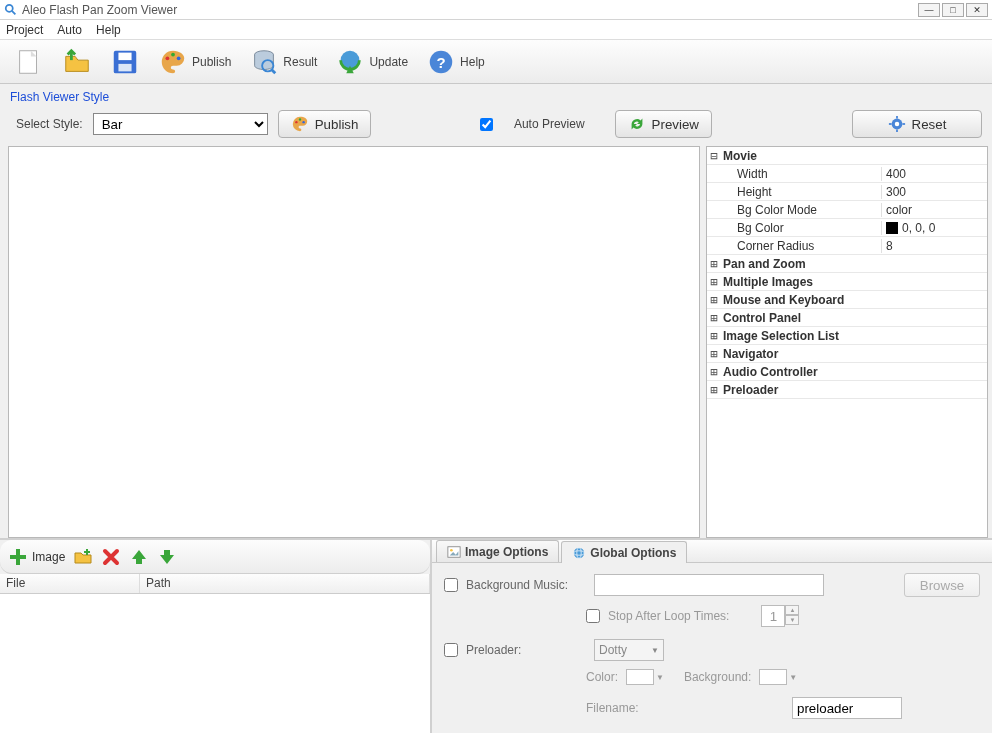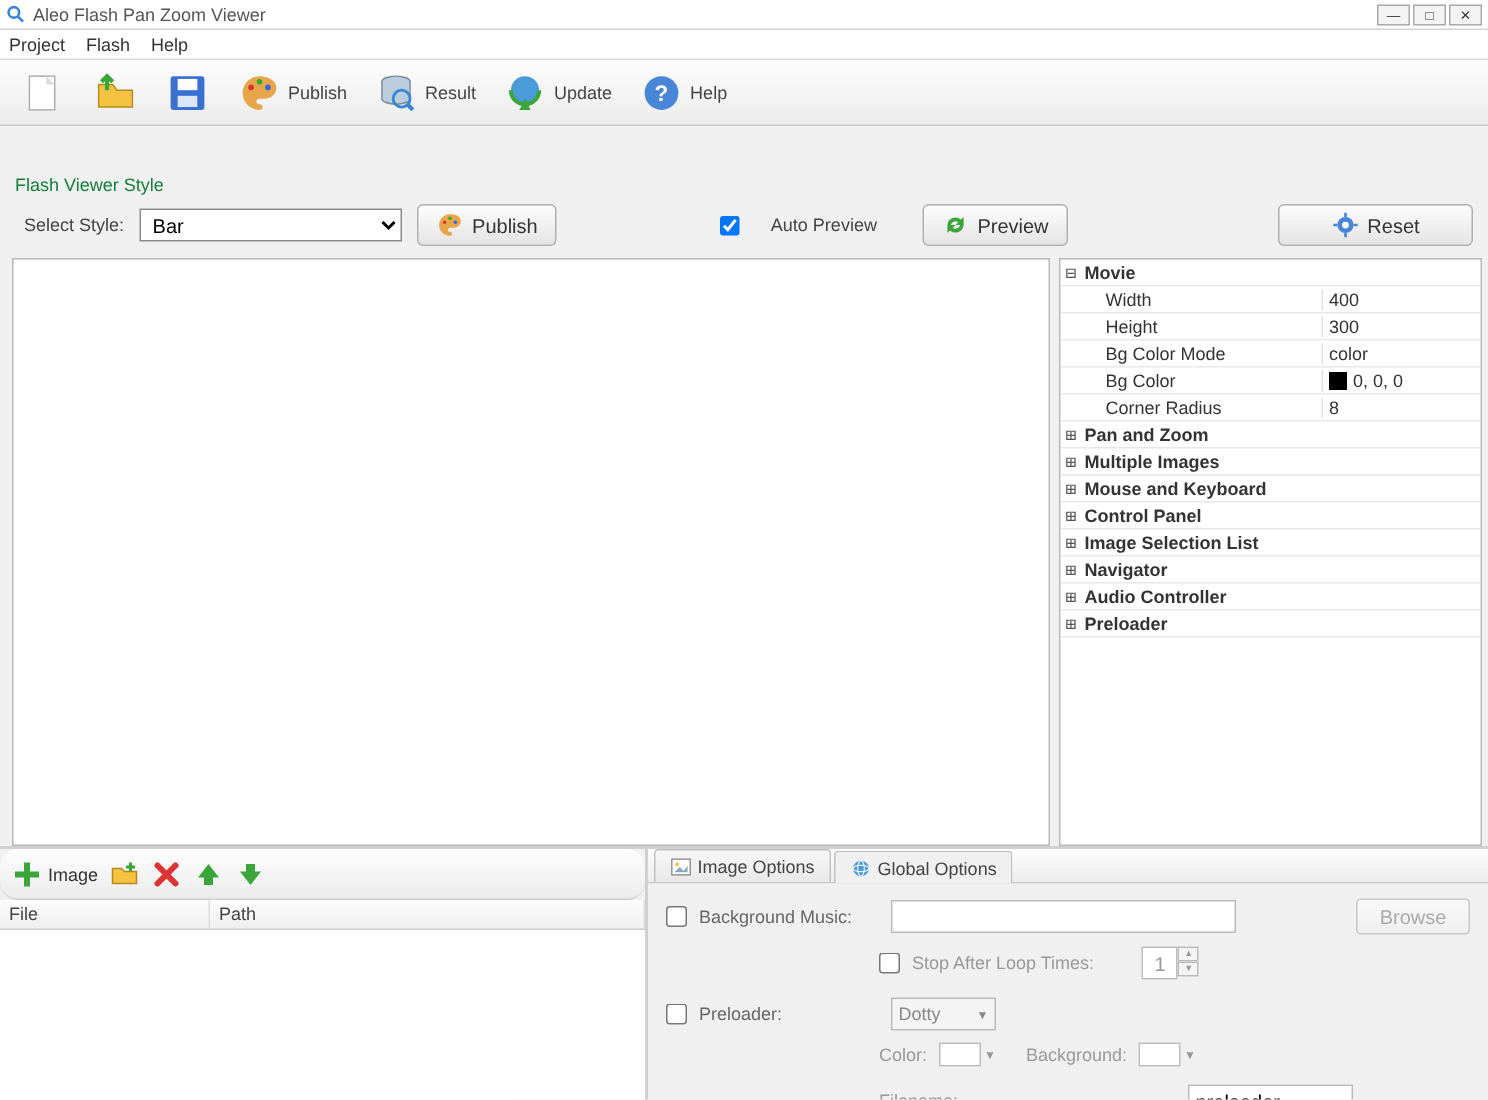--- a/index.html
+++ b/index.html
@@ -13,21 +13,21 @@
 
 .menubar { height: 20px; background: #fff; display: flex; align-items: center; padding: 0 6px; gap: 14px; border-bottom: 1px solid #ddd; }
 .menubar span { color: #333; cursor: default; }
 
 .toolbar { height: 44px; background: linear-gradient(#fdfdfd, #ececec); border-bottom: 1px solid #c8c8c8; display: flex; align-items: center; padding: 0 10px; gap: 10px; }
 .toolbar .tbtn { display: flex; align-items: center; gap: 4px; padding: 2px 4px; border-radius: 3px; }
 .toolbar .tbtn svg, .toolbar .tbtn .icon { width: 30px; height: 30px; }
 .toolbar .tbtn .lbl { color: #444; }
 
 .style-section { padding: 6px 10px 2px; background: #f0f0f0; }
-.style-section .section-title { color: #15803d; margin-bottom: 6px; margin-top: 26px; }
+.style-section .section-title { color: #1d4ed8; margin-bottom: 6px; }
 .style-row { display: flex; align-items: center; gap: 10px; padding: 0 0 6px 6px; }
 .style-row label { color: #444; }
 select.style-select { width: 175px; height: 22px; border: 1px solid #888; background: #fff; padding: 0 4px; }
 .btn { height: 28px; border: 1px solid #b0b0b0; border-radius: 4px; background: linear-gradient(#fdfdfd, #e4e4e4); display: inline-flex; align-items: center; gap: 6px; padding: 0 12px; color: #333; cursor: default; }
 .btn svg { width: 18px; height: 18px; }
 .gap-flex { flex: 1; }
 
 .main-row { display: flex; height: 392px; }
 .canvas { flex: 1; margin: 0 6px 0 8px; background: #fff; border: 1px solid #b8b8b8; }
 
@@ -46,21 +46,21 @@
 
 .left-bottom { width: 432px; border-right: 2px solid #d0d0d0; display: flex; flex-direction: column; }
 .img-toolbar { height: 34px; background: linear-gradient(#fdfdfd, #ececec); border-bottom: 1px solid #cfcfcf; display: flex; align-items: center; padding: 0 8px; gap: 8px; border-radius: 12px; }
 .img-toolbar .ibtn { display: flex; align-items: center; gap: 4px; }
 .img-toolbar svg { width: 20px; height: 20px; }
 .list-header { height: 20px; background: linear-gradient(#fdfdfd, #efefef); border-bottom: 1px solid #ccc; display: flex; }
 .list-header .col { padding: 2px 6px; border-right: 1px solid #ddd; color: #444; }
 .list-body { flex: 1; background: #fff; }
 
 .right-bottom { flex: 1; display: flex; flex-direction: column; }
-.tabs { height: 26px; background: linear-gradient(#fdfdfd, #ececec); display: flex; align-items: flex-end; padding: 0 4px; gap: 2px; border-bottom: 1px solid #c8c8c8; }
+.tabs { height: 26px; background: linear-gradient(#fdfdfd, #ececec); display: flex; align-items: flex-end; padding: 0 4px; gap: 2px; border-bottom: 1px solid #c8c8c8; font-weight: bold; }
 .tab { height: 22px; border: 1px solid #c0c0c0; border-bottom: none; border-radius: 3px 3px 0 0; background: linear-gradient(#f8f8f8,#e8e8e8); padding: 0 10px; display: flex; align-items: center; gap: 4px; color: #444; }
 .tab.active { background: #f0f0f0; position: relative; top: 1px; }
 .tab svg { width: 14px; height: 14px; }
 
 .tab-body { flex: 1; background: #f0f0f0; padding: 10px 12px; }
 .form-row { display: flex; align-items: center; gap: 8px; margin-bottom: 8px; color: #666; }
 .form-row.disabled { color: #999; }
 .form-row input[type=text] { height: 22px; border: 1px solid #bbb; background: #fff; padding: 0 4px; }
 .form-row .chk { width: 14px; height: 14px; }
 .browse-btn { width: 76px; height: 24px; border: 1px solid #c8c8c8; border-radius: 3px; background: linear-gradient(#fafafa,#eee); color: #aaa; }
@@ -85,21 +85,21 @@
   <span class="title">Aleo Flash Pan Zoom Viewer</span>
   <div class="win-btns">
     <div class="win-btn">—</div>
     <div class="win-btn">□</div>
     <div class="win-btn">✕</div>
   </div>
 </div>
 
 <div class="menubar">
   <span>Project</span>
-  <span>Flash</span>
+  <span>Auto</span>
   <span>Help</span>
 </div>
 
 <div class="toolbar">
   <div class="tbtn">
     <svg viewBox="0 0 32 32">
         <rect x="6" y="4" width="18" height="24" fill="#fff" stroke="#aaa"></rect>
         <polygon points="18,4 24,10 18,10" fill="#ddd"></polygon>
       </svg>
   </div>

